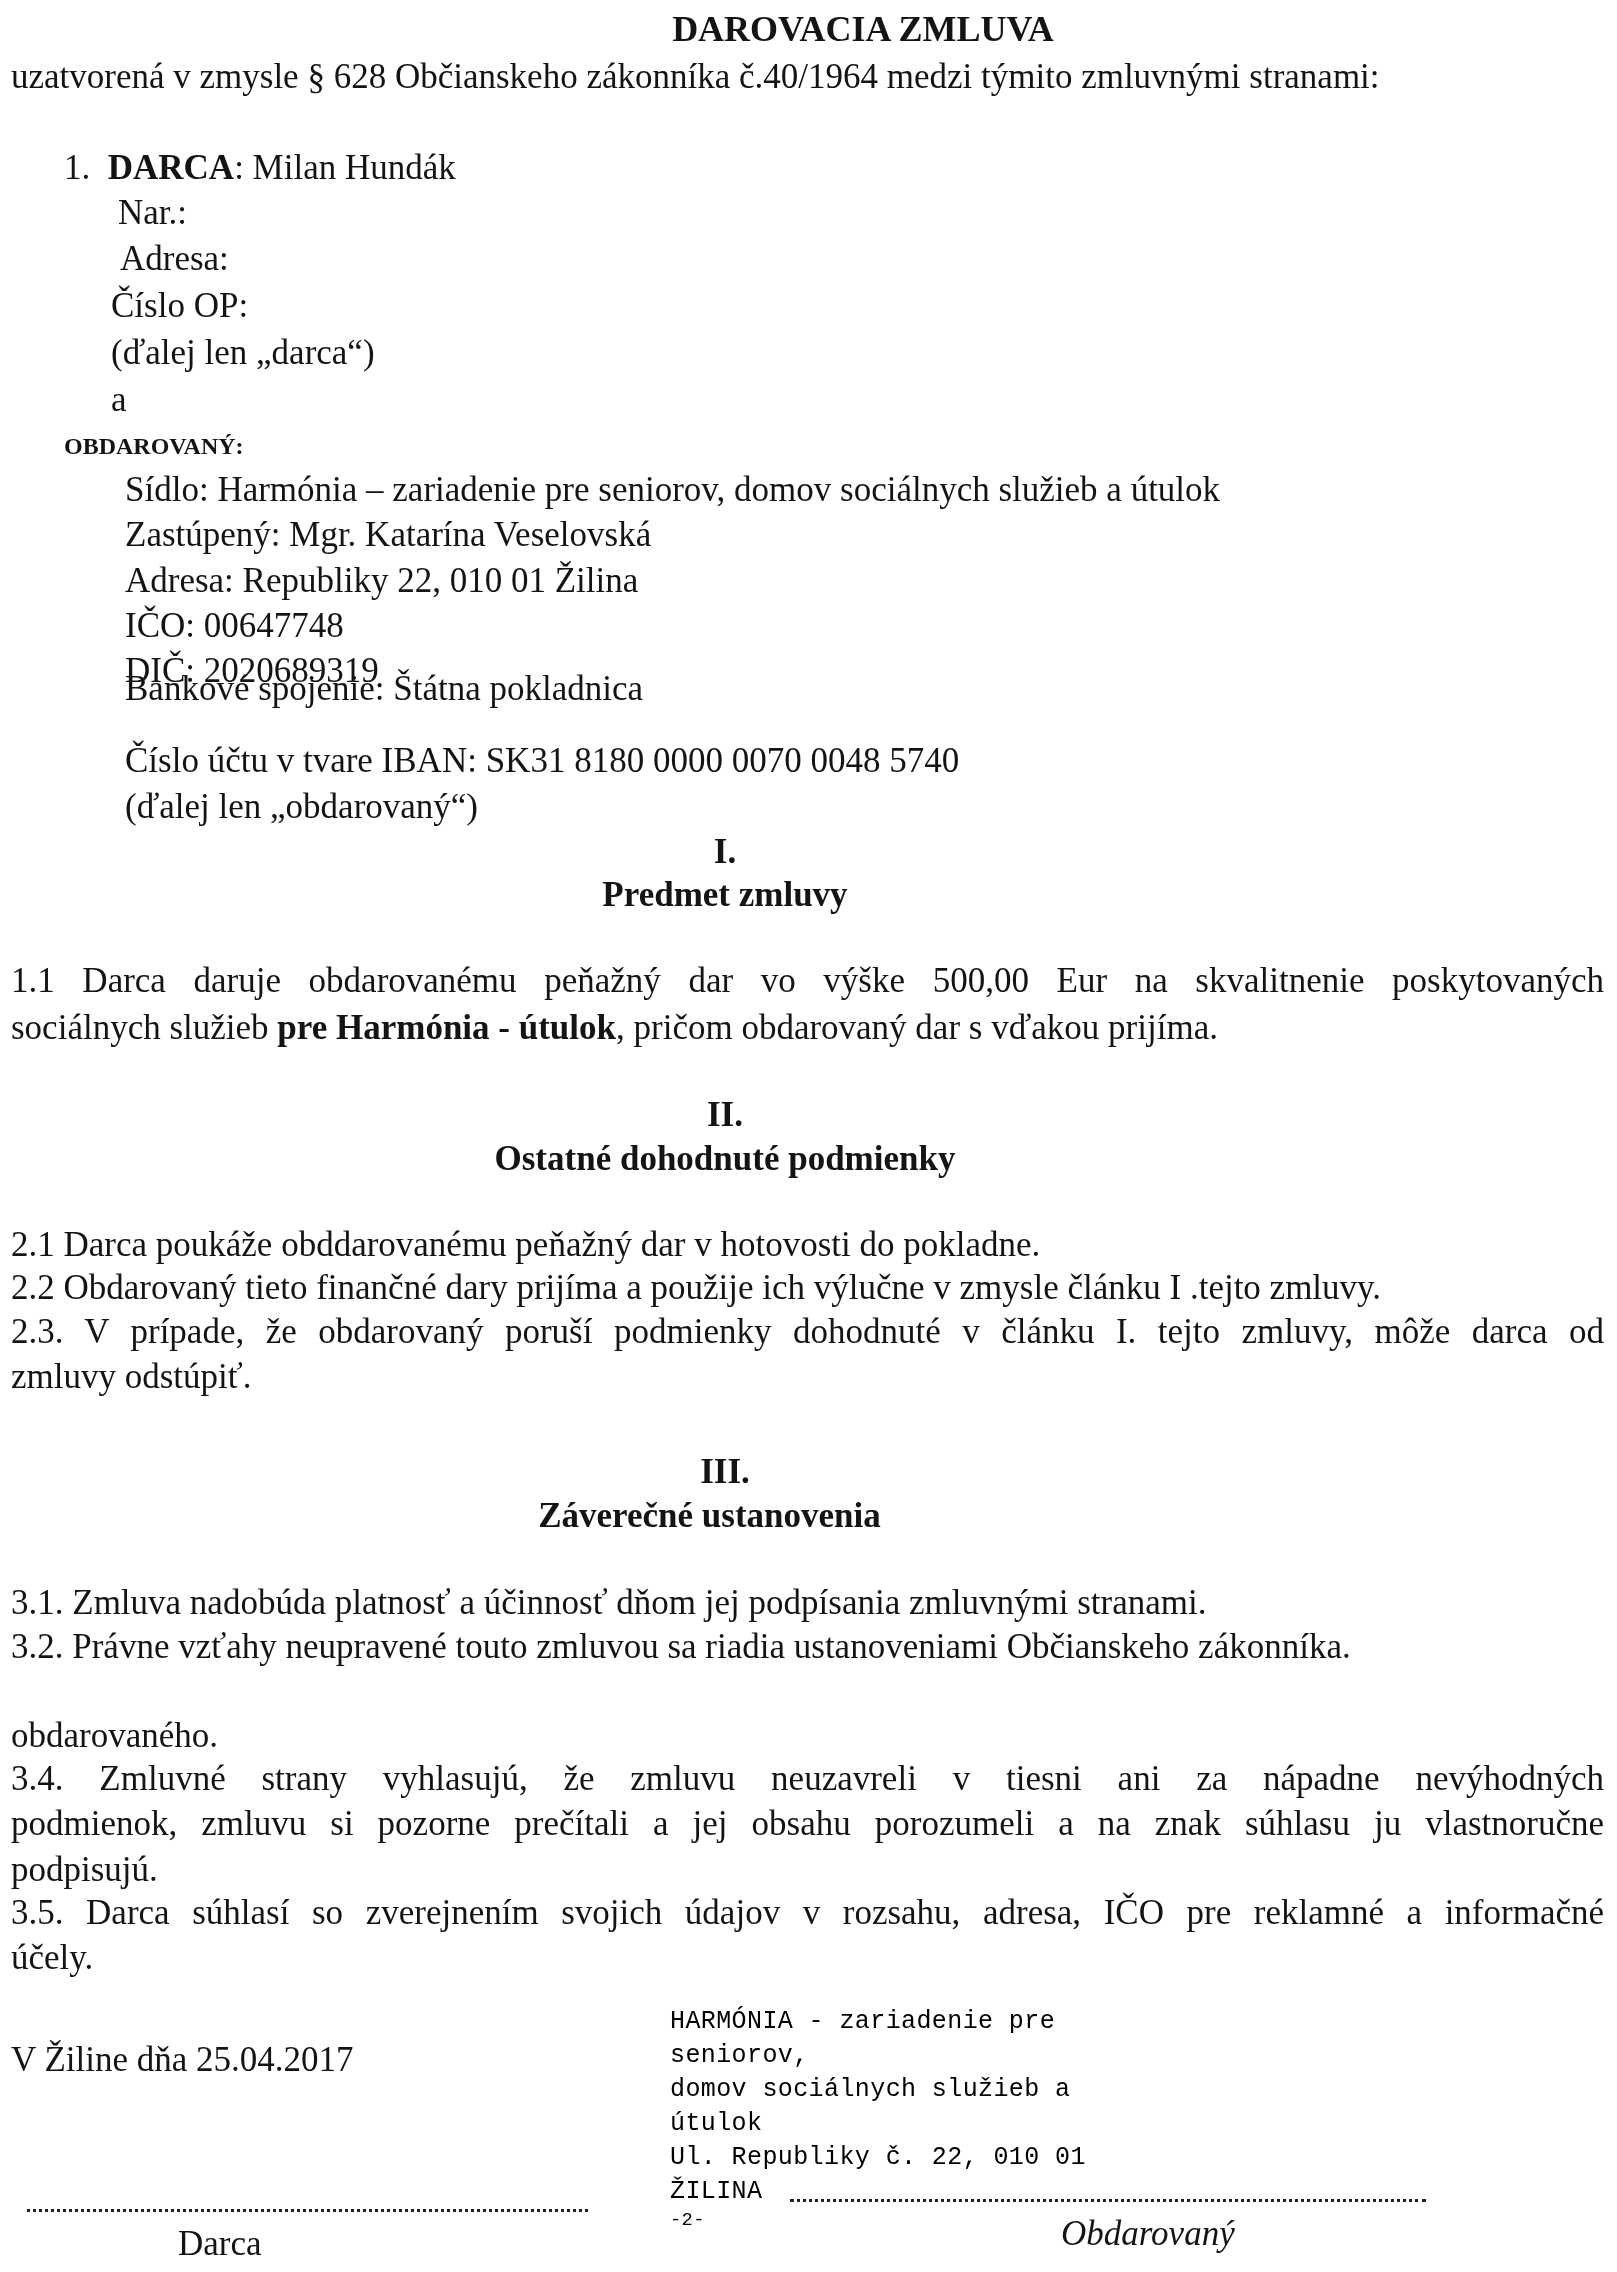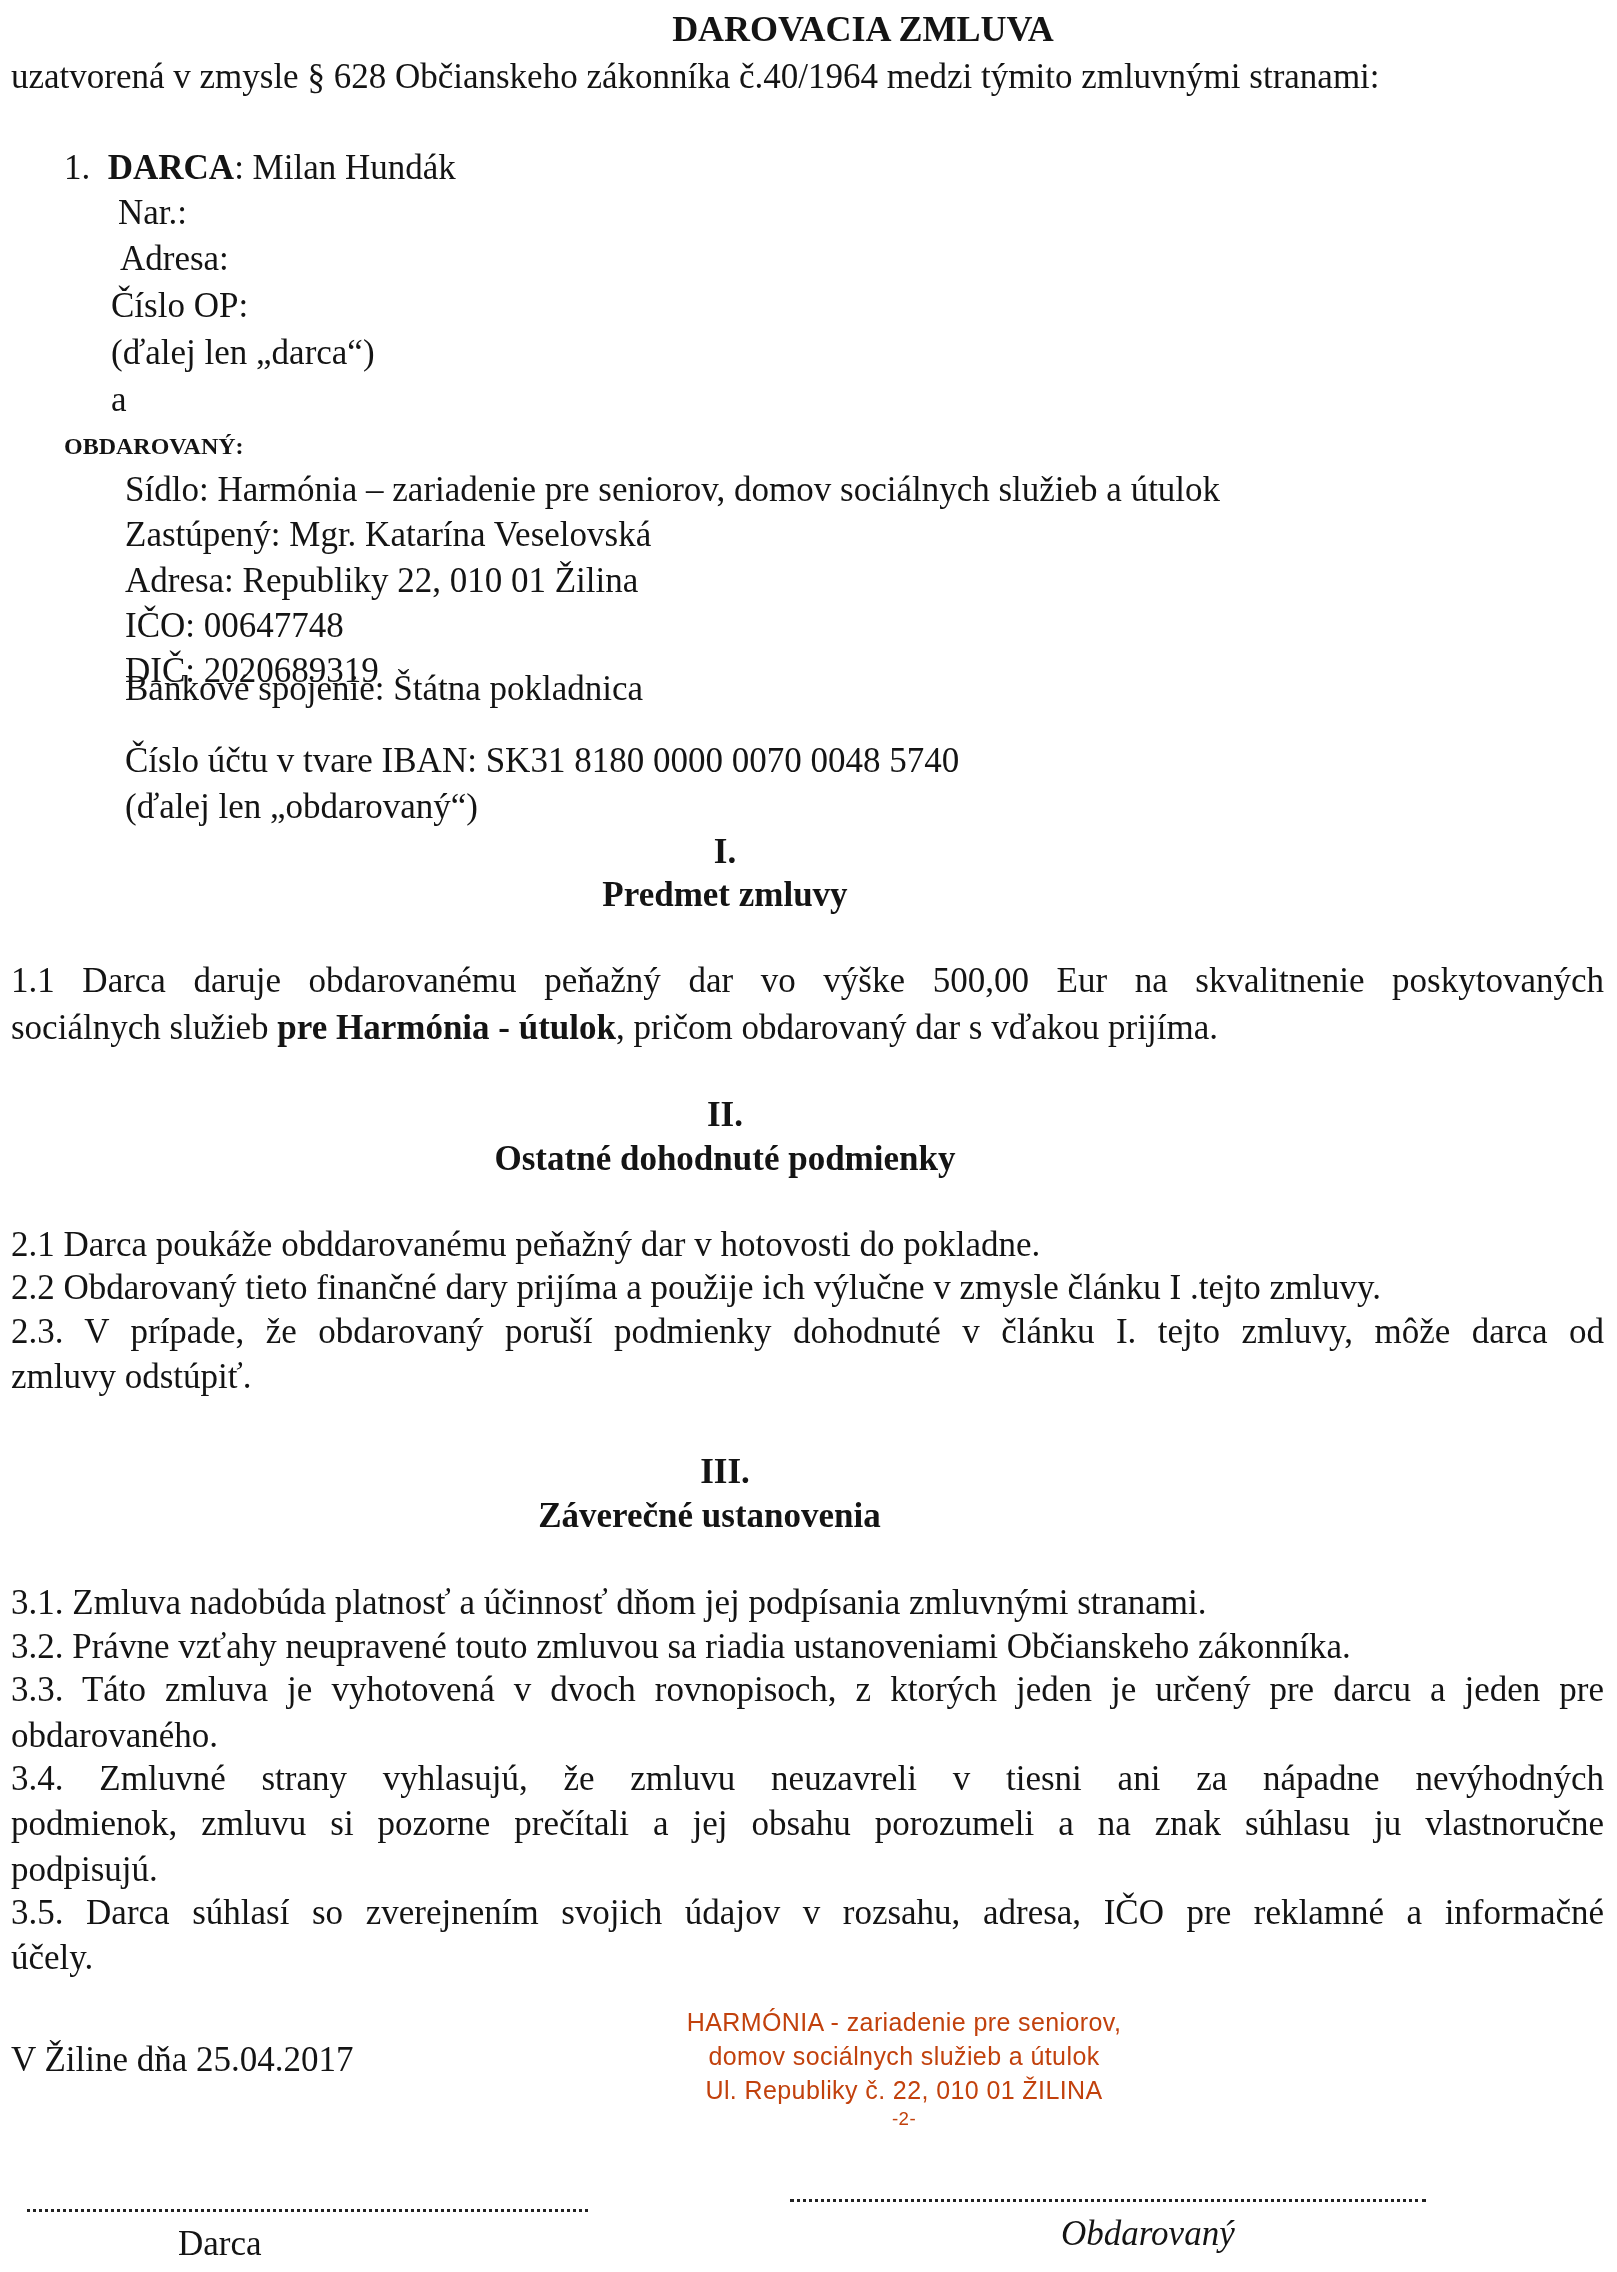--- a/index.html
+++ b/index.html
@@ -43,23 +43,23 @@
       line-height: 41px;
       text-align: justify;
       text-align-last: justify;
       white-space: normal;
     }
     .stamp {
       position: absolute;
       left: 670px;
       top: 2005px;
       width: 468px;
-      text-align: center;
-      color: #c2410c;
-      font-family: Liberation Sans, sans-serif;
+      text-align: left;
+      color: #000000;
+      font-family: Liberation Mono, monospace;
       font-size: 25px;
       line-height: 34px;
       letter-spacing: 0.4px;
     }
     .sigline {
       position: absolute;
       height: 0;
       border-top: 3.1px dotted #222;
     }
     .siglabel {
@@ -107,21 +107,20 @@
   <div class="line b center" style="left:0; width:1450px; top:1138px;">Ostatné dohodnuté podmienky</div>
   <div class="line" style="left:11px; top:1224px;">2.1 Darca poukáže obddarovanému peňažný dar v hotovosti do pokladne.</div>
   <div class="line" style="left:11px; top:1267px;">2.2 Obdarovaný tieto finančné dary prijíma a použije ich výlučne v zmysle článku I .tejto zmluvy.</div>
   <div class="justify" style="left:11px; width:1593px; top:1311px;">2.3. V prípade, že obdarovaný poruší podmienky dohodnuté v článku I. tejto zmluvy, môže darca od</div>
   <div class="line" style="left:11px; top:1356px;">zmluvy odstúpiť.</div>
 
   <div class="line b center" style="left:0; width:1450px; top:1451px;">III.</div>
   <div class="line b center" style="left:0; width:1450px; top:1495px; text-indent:-31px;">Záverečné ustanovenia</div>
   <div class="line" style="left:11px; top:1582px;">3.1. Zmluva nadobúda platnosť a účinnosť dňom jej podpísania zmluvnými stranami.</div>
   <div class="line" style="left:11px; top:1626px;">3.2. Právne vzťahy neupravené touto zmluvou sa riadia ustanoveniami Občianskeho zákonníka.</div>
-  <div class="justify" style="left:11px; width:1593px; top:1669px;">3.3. Táto zmluva je vyhotovená v dvoch rovnopisoch, z ktorých jeden je určený pre darcu a jeden pre</div>
   <div class="line" style="left:11px; top:1715px;">obdarovaného.</div>
   <div class="justify" style="left:11px; width:1593px; top:1758px;">3.4. Zmluvné strany vyhlasujú, že zmluvu neuzavreli v tiesni ani za nápadne nevýhodných</div>
   <div class="justify" style="left:11px; width:1593px; top:1803px;">podmienok, zmluvu si pozorne prečítali a jej obsahu porozumeli a na znak súhlasu ju vlastnoručne</div>
   <div class="line" style="left:11px; top:1849px;">podpisujú.</div>
   <div class="justify" style="left:11px; width:1593px; top:1892px;">3.5. Darca súhlasí so zverejnením svojich údajov v rozsahu, adresa, IČO pre reklamné a informačné</div>
   <div class="line" style="left:11px; top:1937px;text-align:right;">účely.</div>
 
   <div class="line" style="left:11px; top:2039px;">V Žiline dňa 25.04.2017</div>
 
   <div class="stamp">

